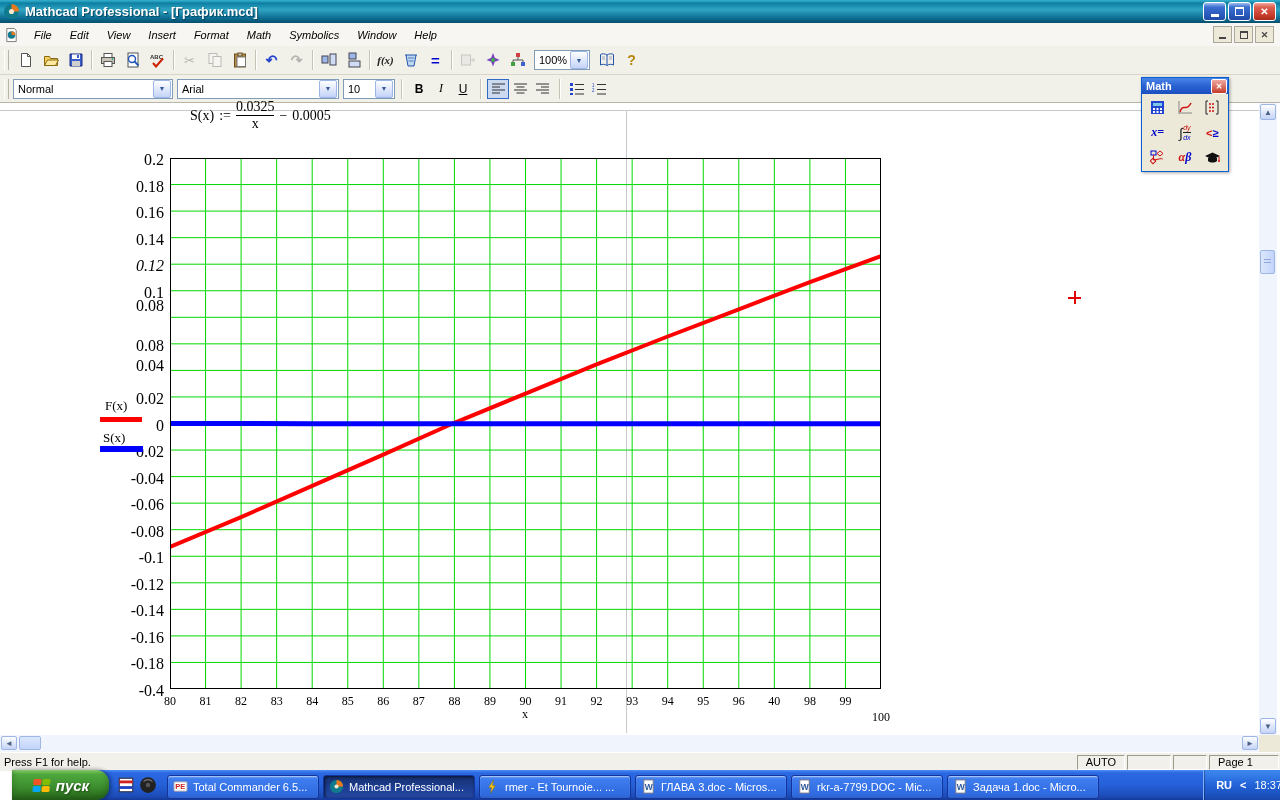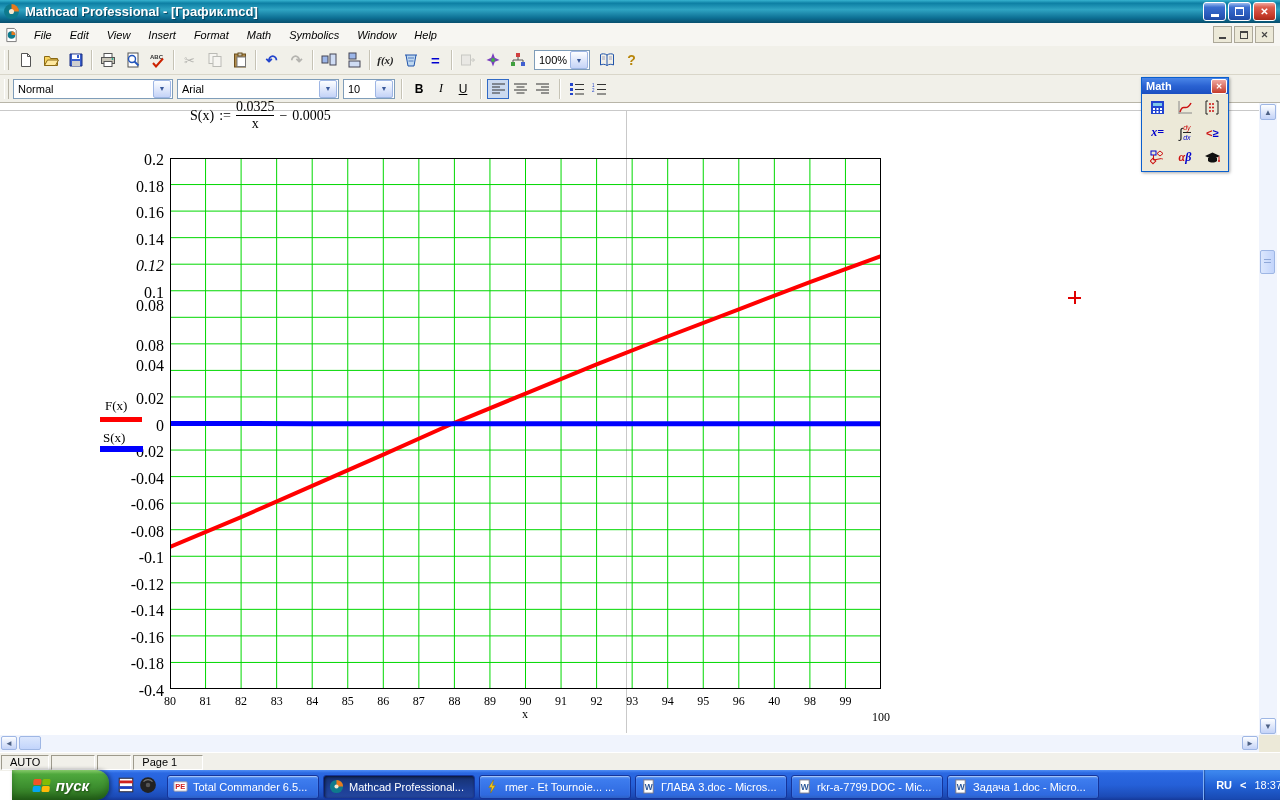--- a/index.html
+++ b/index.html
@@ -563,20 +563,21 @@
         <span>◄</span>
       </div>
     <div id="h-thumb"></div>
     <div class="sb-btn" style="position:absolute;right:1px;top:1px;width:16px;height:14px">
         <span>►</span>
       </div>
   </div>
   <div class="abs" id="scroll-corner"></div>
 
   <div class="abs" id="statusbar">
+    <span id="status-msg">Press F1 for help.</span>
     <span class="scell">AUTO</span>
     <span class="scell" style="width:26px"></span>
     <span class="scell" style="width:16px"></span>
     <span class="scell" style="width:52px">Page 1</span>
   </div>
 
   <div class="abs" id="taskbar">
     <div id="start-btn">
       <svg width="19" height="17" viewBox="0 0 19 17" style="transform:skewX(-6deg)">
           <rect x="1" y="2" width="8" height="6" rx="1.5" fill="#f35325"></rect>

